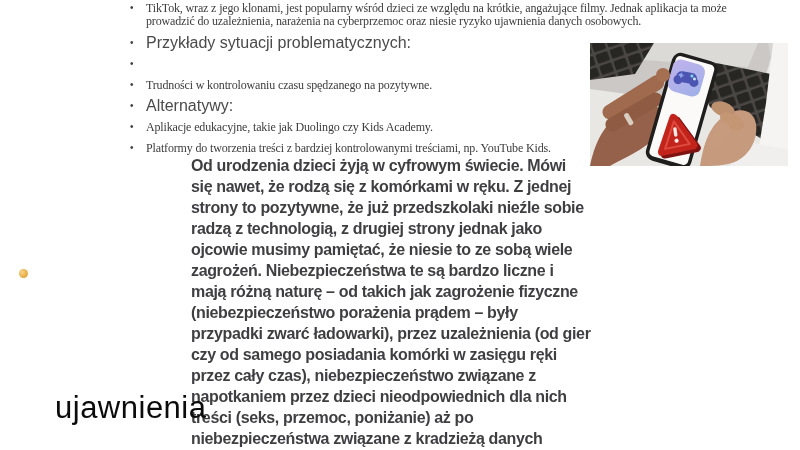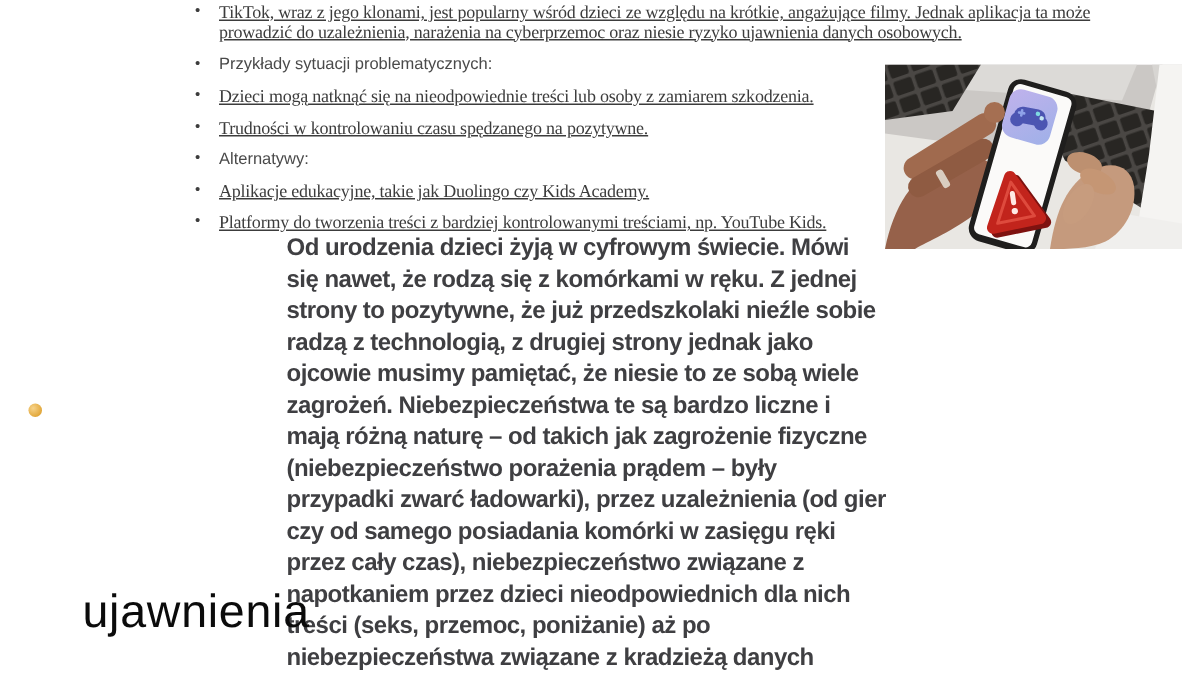--- a/index.html
+++ b/index.html
@@ -6,24 +6,24 @@
   body{
     width:800px;height:450px;overflow:hidden;position:relative;
     background:#ffffff;font-family:"Liberation Sans",sans-serif;
   }
   
   .bullets{position:absolute;left:130px;top:2px;width:648px;}
   .bullet{display:flex;margin-bottom:8.5px;}
   .bullet .marker{flex:0 0 16px;width:16px;font-size:10px;line-height:12.5px;color:#3d3d3d;}
   .bullet .btext{color:#3c3c3c;}
   .bullet.serif .btext{
-    font-family:"Liberation Serif",serif;font-size:12px;line-height:12.5px;letter-spacing:-0.15px;text-decoration:underline;
+    font-family:"Liberation Serif",serif;font-size:12px;line-height:12.5px;letter-spacing:-0.15px;
   }
   .bullet.sans .btext{
-    font-family:"Liberation Sans",sans-serif;font-size:11px;line-height:12.5px;color:#4a4a4a;
+    font-family:"Liberation Sans",sans-serif;font-size:16px;line-height:12.5px;color:#4a4a4a;
   }
   .bullet:first-child{margin-bottom:10px;}
   
   .bodytext{
     position:absolute;left:191px;top:155px;width:400px;
     font-family:"Liberation Sans",sans-serif;font-weight:bold;
     font-size:16px;line-height:21px;letter-spacing:-0.35px;color:#3f3f42;
   }
   
   .slide-title{
@@ -47,21 +47,20 @@
   <div class="bullet serif">
     <span class="marker">•</span>
     <span class="btext">TikTok, wraz z jego klonami, jest popularny wśród dzieci ze względu na krótkie, angażujące filmy. Jednak aplikacja ta może prowadzić do uzależnienia, narażenia na cyberprzemoc oraz niesie ryzyko ujawnienia danych osobowych.</span>
   </div>
   <div class="bullet sans">
     <span class="marker">•</span>
     <span class="btext">Przykłady sytuacji problematycznych:</span>
   </div>
   <div class="bullet serif">
     <span class="marker">•</span>
-    <span class="btext">Dzieci mogą natknąć się na nieodpowiednie treści lub osoby z zamiarem szkodzenia.</span>
   </div>
   <div class="bullet serif">
     <span class="marker">•</span>
     <span class="btext">Trudności w kontrolowaniu czasu spędzanego na pozytywne.</span>
   </div>
   <div class="bullet sans">
     <span class="marker">•</span>
     <span class="btext">Alternatywy:</span>
   </div>
   <div class="bullet serif">

